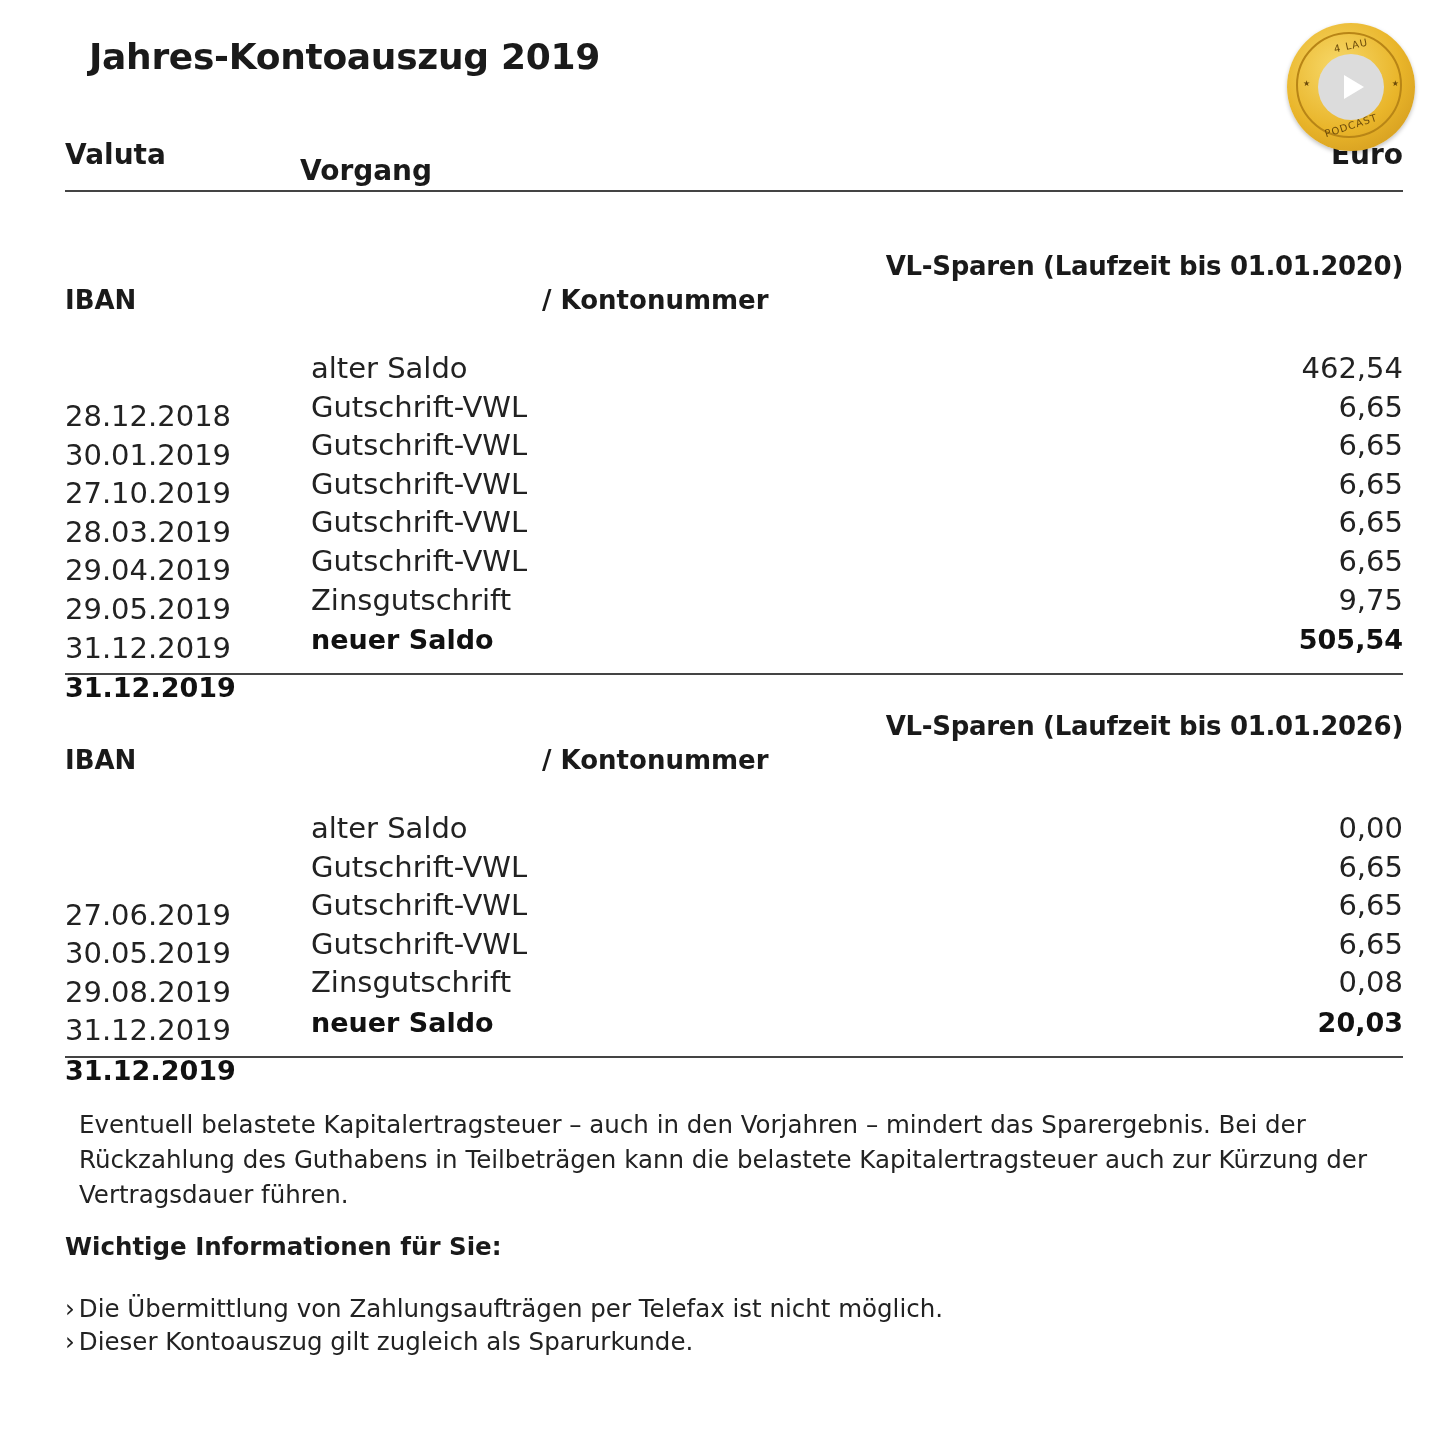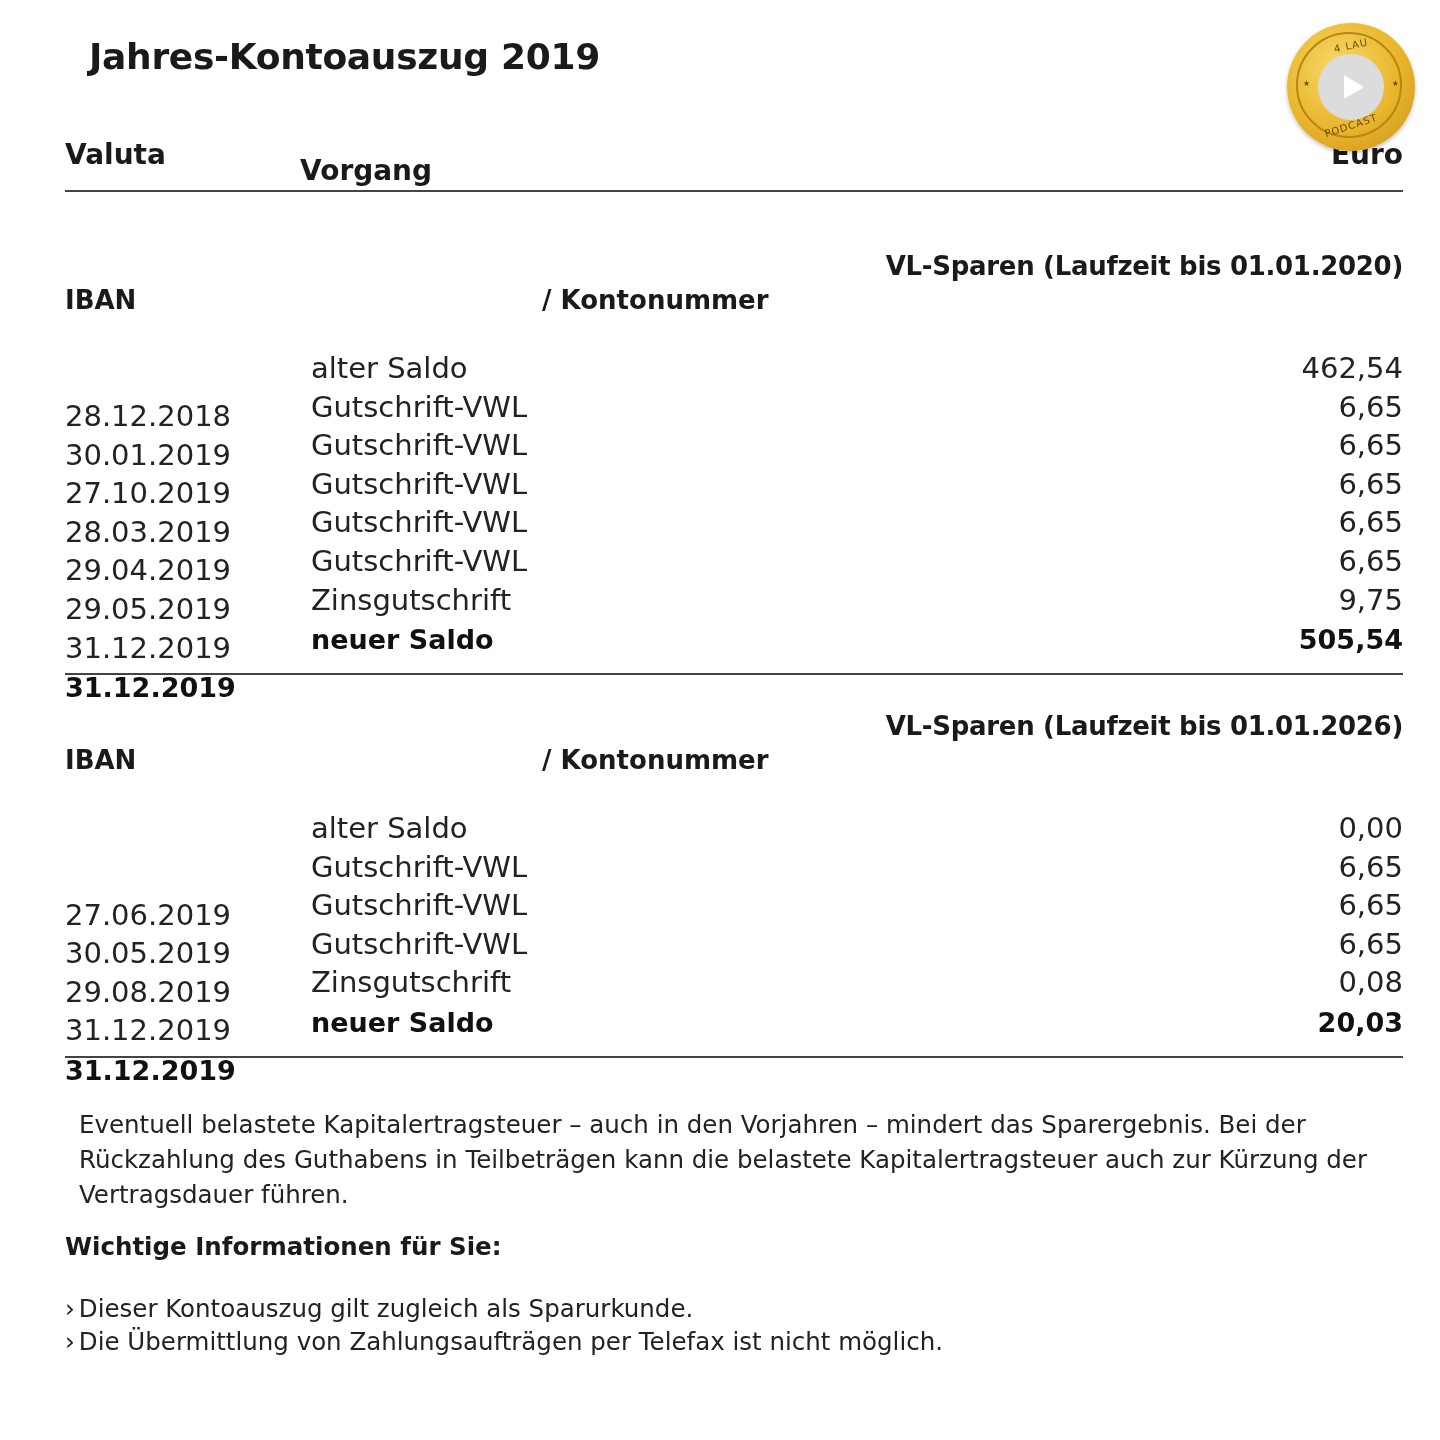--- a/index.html
+++ b/index.html
@@ -282,24 +282,24 @@
         <span class="amount">20,03</span>
       </div>
     </div>
   </div>
 
   <p class="notice" style="margin:14px;">Eventuell belastete Kapitalertragsteuer – auch in den Vorjahren – mindert das Sparergebnis. Bei der Rückzahlung des Guthabens in Teilbeträgen kann die belastete Kapitalertragsteuer auch zur Kürzung der Vertragsdauer führen.</p>
 
   <div class="info-heading">Wichtige Informationen für Sie:</div>
   <ul class="info-list">
     <li>
-      <span class="bullet">›</span><span>Dieser Kontoauszug gilt zugleich als Sparurkunde.</span>
+      <span class="bullet">›</span><span>Die Übermittlung von Zahlungsaufträgen per Telefax ist nicht möglich.</span>
     </li>
     <li>
-      <span class="bullet">›</span><span>Die Übermittlung von Zahlungsaufträgen per Telefax ist nicht möglich.</span>
+      <span class="bullet">›</span><span>Dieser Kontoauszug gilt zugleich als Sparurkunde.</span>
     </li>
   </ul>
 </div>
 
 <div class="badge">
   <div class="ring"></div>
   <div class="txt-top">4 LAU</div>
   <span class="star l">★</span>
   <span class="star r">★</span>
   <div class="inner"></div>

